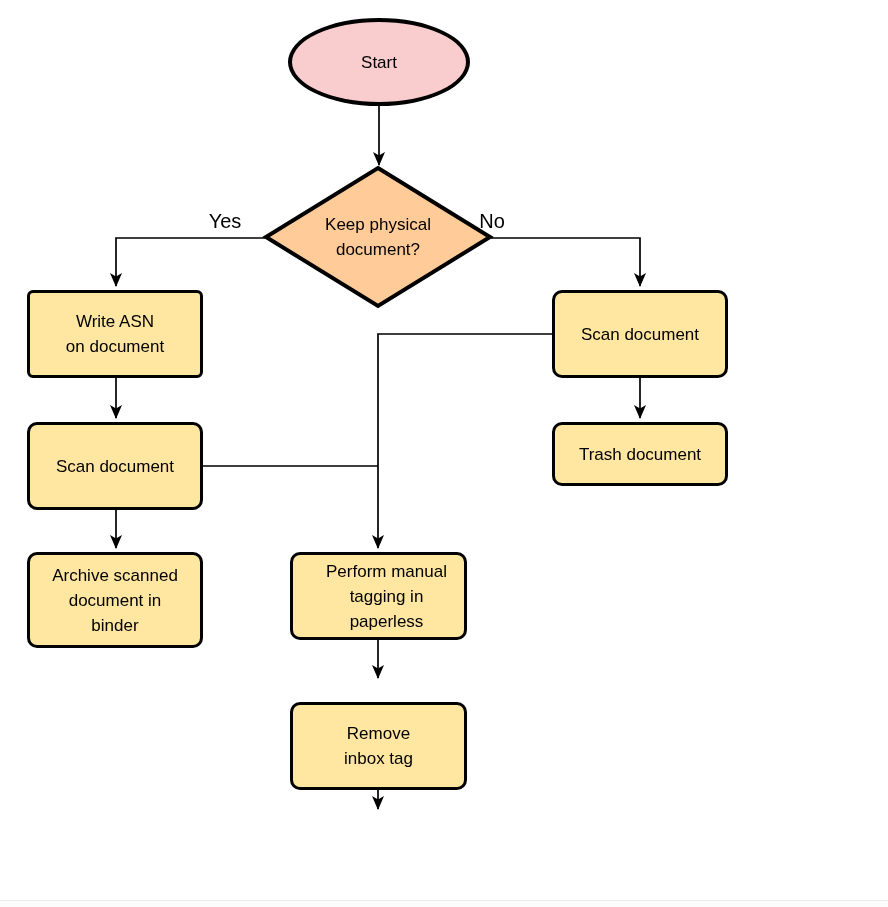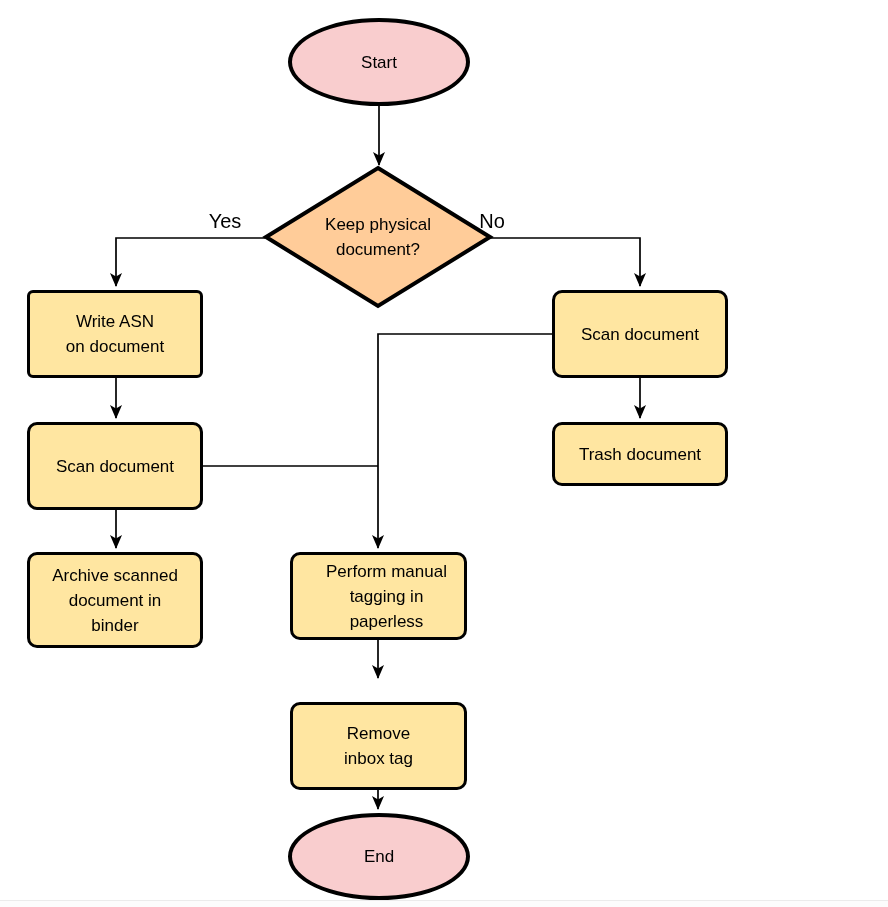--- a/index.html
+++ b/index.html
@@ -163,20 +163,17 @@
     <span>Perform manual
 tagging in
 paperless</span>
   </div>
 
   <div class="node process" id="node-remove">
     <span>Remove
 inbox tag</span>
   </div>
 
-  <div class="node terminal" id="node-end">
-    <span>End</span>
-  </div>
 
 
   <div class="page-edge-line"></div>
   <div class="page-edge-below"></div>
 </div>
 
 </body></html>

